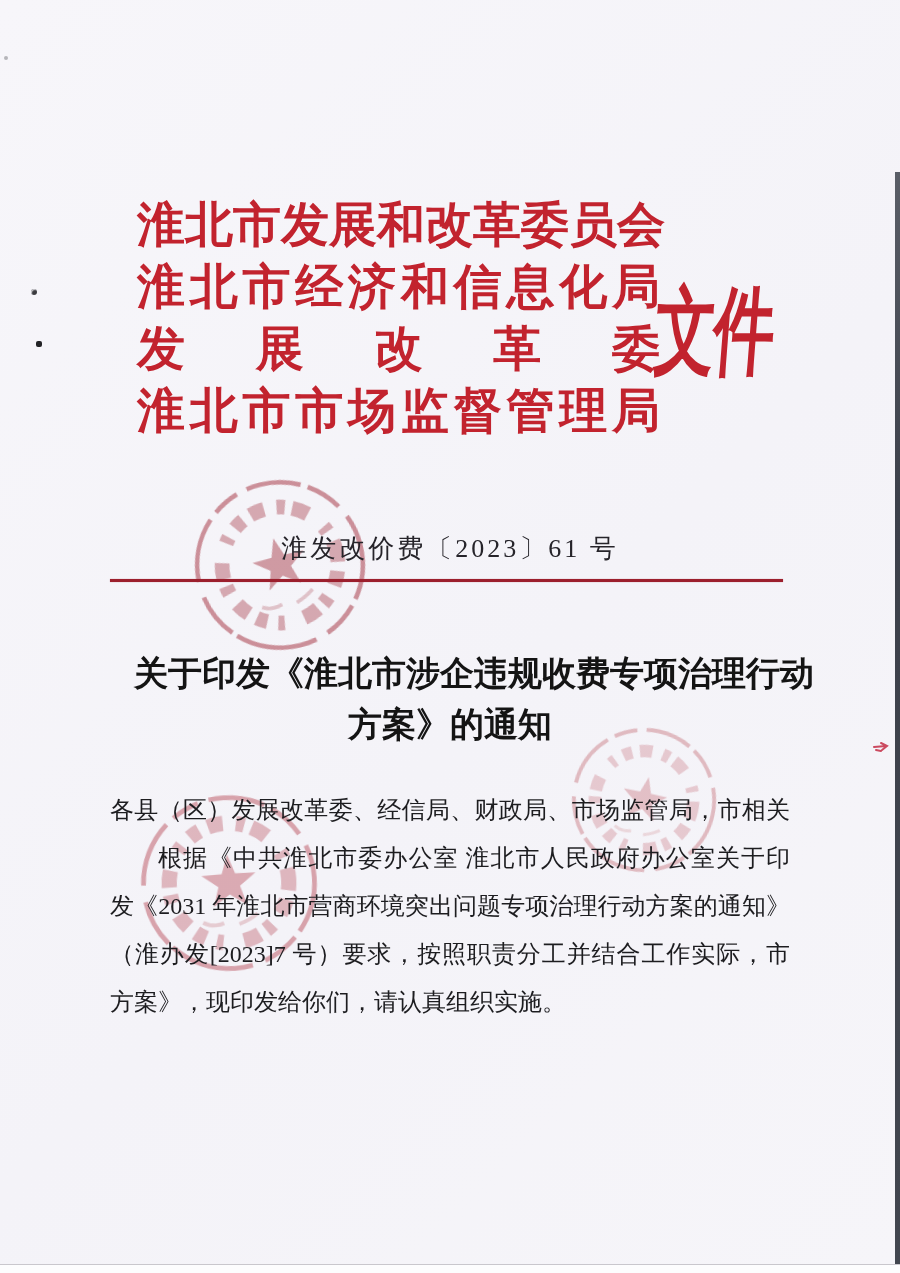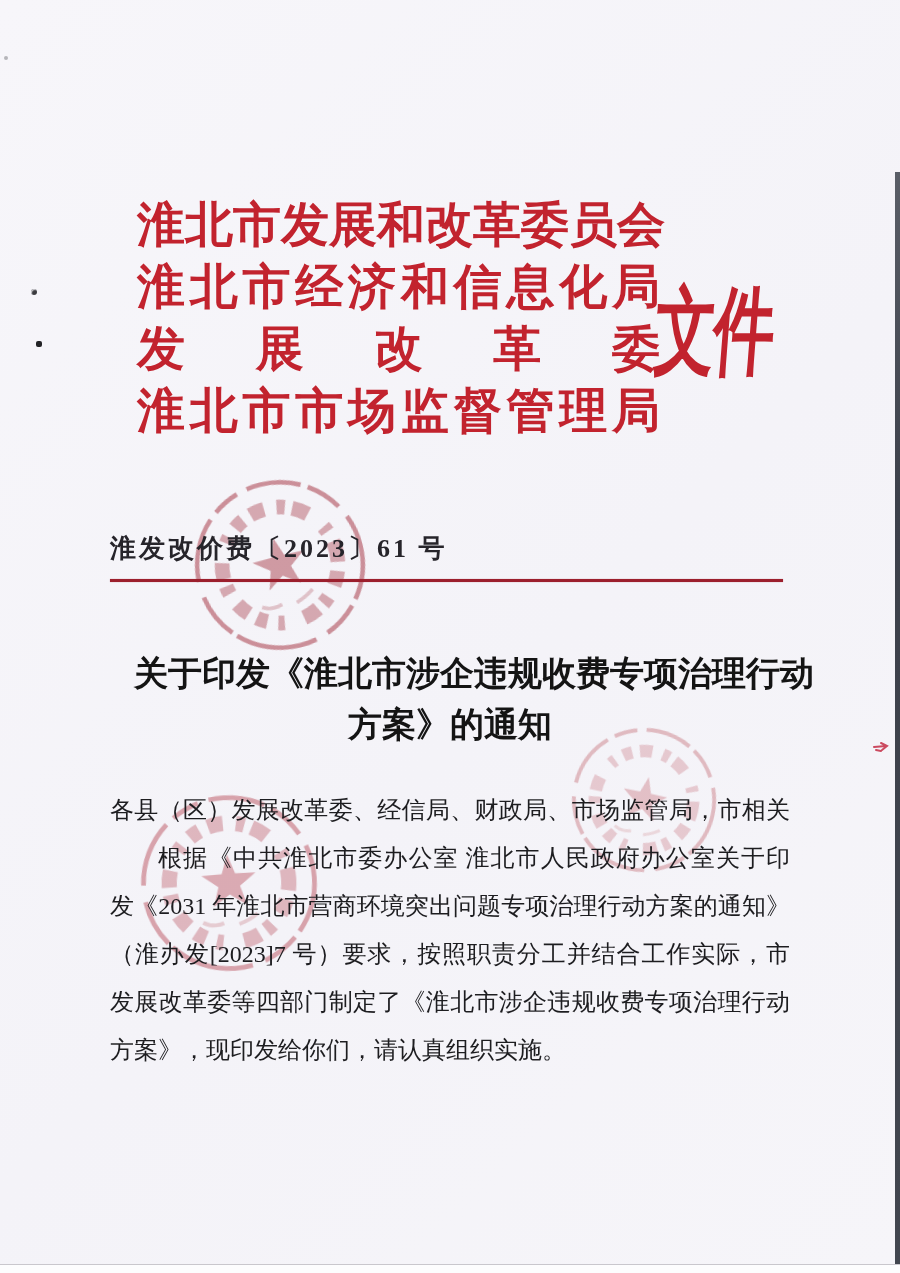--- a/index.html
+++ b/index.html
@@ -21,21 +21,21 @@
   .doc-word{
     position:absolute;left:660px;top:266px;
     font-size:64px;font-weight:700;color:#c2232e;
     white-space:nowrap;letter-spacing:-2px;
     transform:scale(0.95,1.5) skewX(-7deg);
     transform-origin:0 0;
   }
   
   .doc-number{
     position:absolute;left:110px;top:531px;width:680px;
-    text-align:left;font-size:26px;color:#26242a;letter-spacing:3px;font-weight:bold;
+    text-align:center;font-size:26px;color:#26242a;letter-spacing:3px;
   }
   .red-line{
     position:absolute;left:110px;top:579px;width:673px;height:3px;
     background:#9c1f2d;box-shadow:0 0 1px rgba(156,31,45,.7);
   }
   
   .title-block{position:absolute;left:110px;top:648px;width:680px;color:#141414;font-weight:700;}
   .title-line1{font-size:34px;line-height:51px;text-align:justify;text-align-last:justify;white-space:nowrap;margin-left:24px;}
   .title-line2{font-size:34px;line-height:51px;text-align:center;}
   
@@ -108,21 +108,20 @@
   <div class="title-block">
     <div class="title-line1">关于印发《淮北市涉企违规收费专项治理行动</div>
     <div class="title-line2">方案》的通知</div>
   </div>
 
   <div class="body-block">
     <div class="body-line jst">各县（区）发展改革委、经信局、财政局、市场监管局，市相关</div>
     <div class="body-line jst ind">根据《中共淮北市委办公室 淮北市人民政府办公室关于印</div>
     <div class="body-line jst">发《2031 年淮北市营商环境突出问题专项治理行动方案的通知》</div>
     <div class="body-line jst">（淮办发[2023]7 号）要求，按照职责分工并结合工作实际，市</div>
-    <div class="body-line jst">发展改革委等四部门制定了《淮北市涉企违规收费专项治理行动</div>
     <div class="body-line">方案》，现印发给你们，请认真组织实施。</div>
   </div>
 
   <div class="speck speck-a"></div>
   <div class="speck speck-b"></div>
   <div class="speck speck-c"></div>
   <div class="red-scribble">
     <svg viewBox="0 0 20 18">
       <path d="M2,9 L14,8 M9,5 L15,8 L10,12 M4,12 l5,1" fill="none" stroke="rgba(204,46,70,0.85)" stroke-width="2" stroke-linecap="round"></path>
     </svg>

